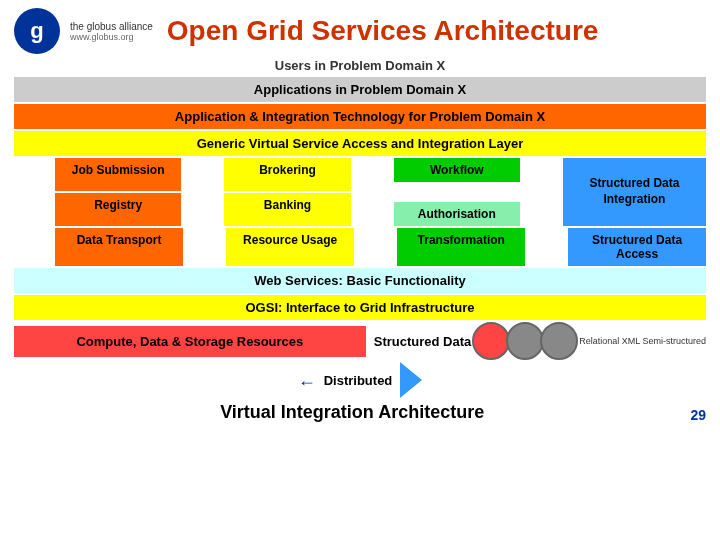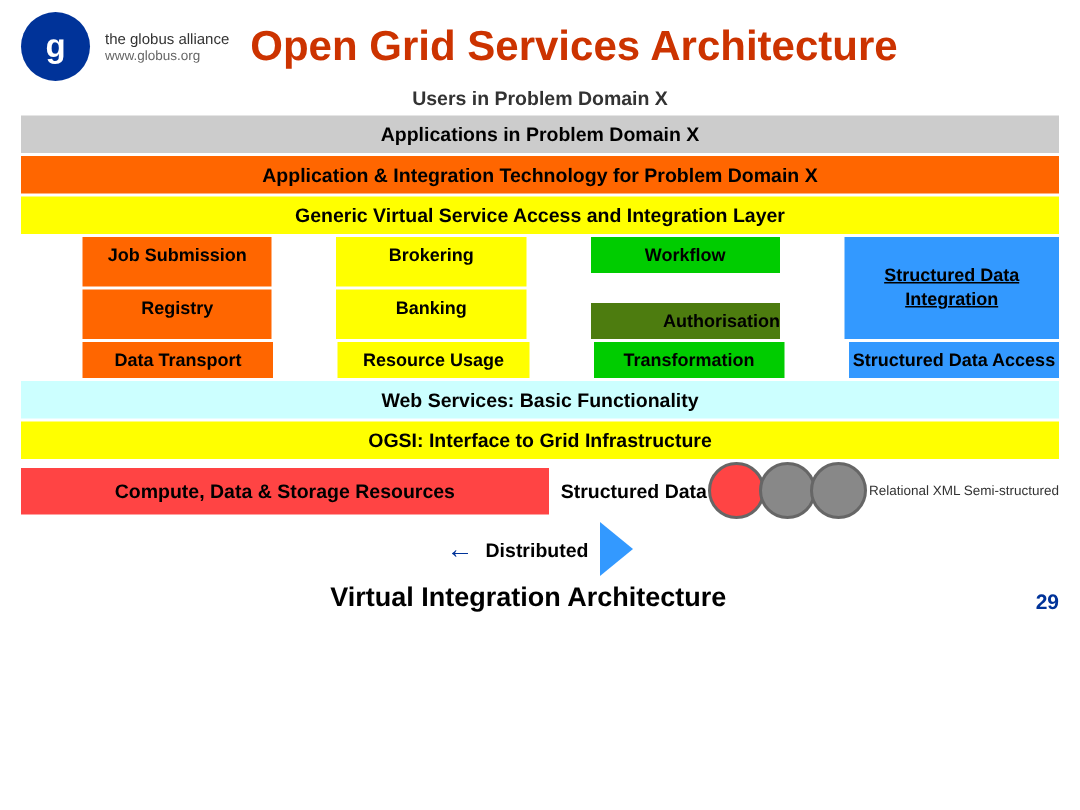--- a/index.html
+++ b/index.html
@@ -99,41 +99,40 @@
     
     .middle-row {
       display: flex;
       flex-direction: row;
       gap: 2px;
       margin-bottom: 2px;
       align-items: stretch;
     }
 
     .cell {
-      padding: 5px 0;
+      padding: 5px 16px;
       text-align: center;
       font-size: 12px;
       font-weight: bold;
       flex: 1;
       margin-left: 41px;
     }
 
     .cell-job { background: #ff6600; color: #000; }
     .cell-registry { background: #ff6600; color: #000; }
     .cell-brokering { background: #ffff00; color: #000; }
     .cell-banking { background: #ffff00; color: #000; }
     .cell-workflow { background: #00cc00; color: #000; }
-    .cell-authorisation { background: #4d7c0f; color: #000; text-align: right; }
+    .cell-authorisation { background: #86efac; color: #000; }
     .cell-structured-data-integration {
       background: #3399ff;
       color: #000;
       flex: 1.1;
       display: flex;
       align-items: center;
-      text-decoration: underline;
     }
 
     .col-left {
       display: flex;
       flex-direction: column;
       gap: 2px;
       flex: 1;
     }
     .col-mid1 {
       display: flex;

